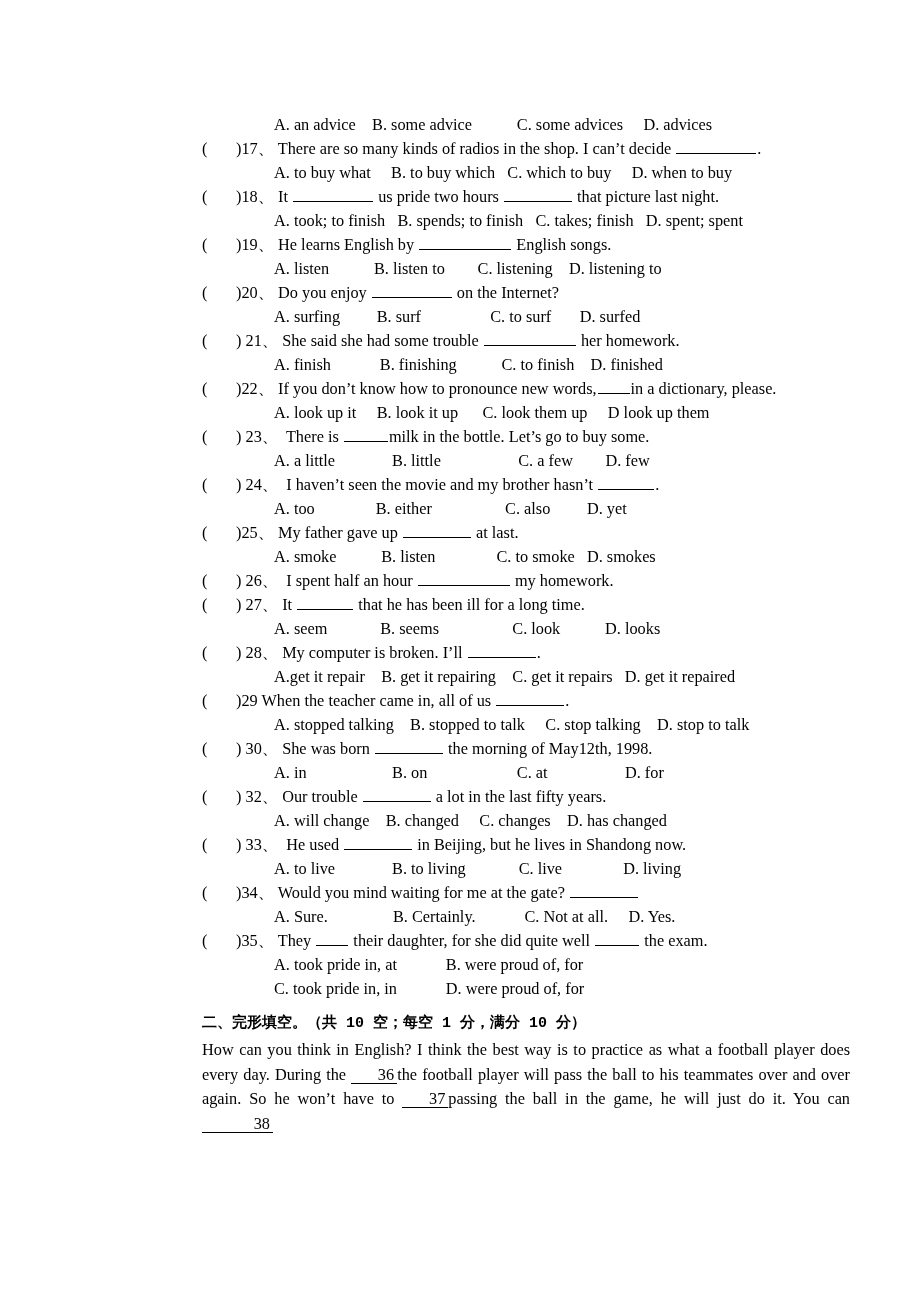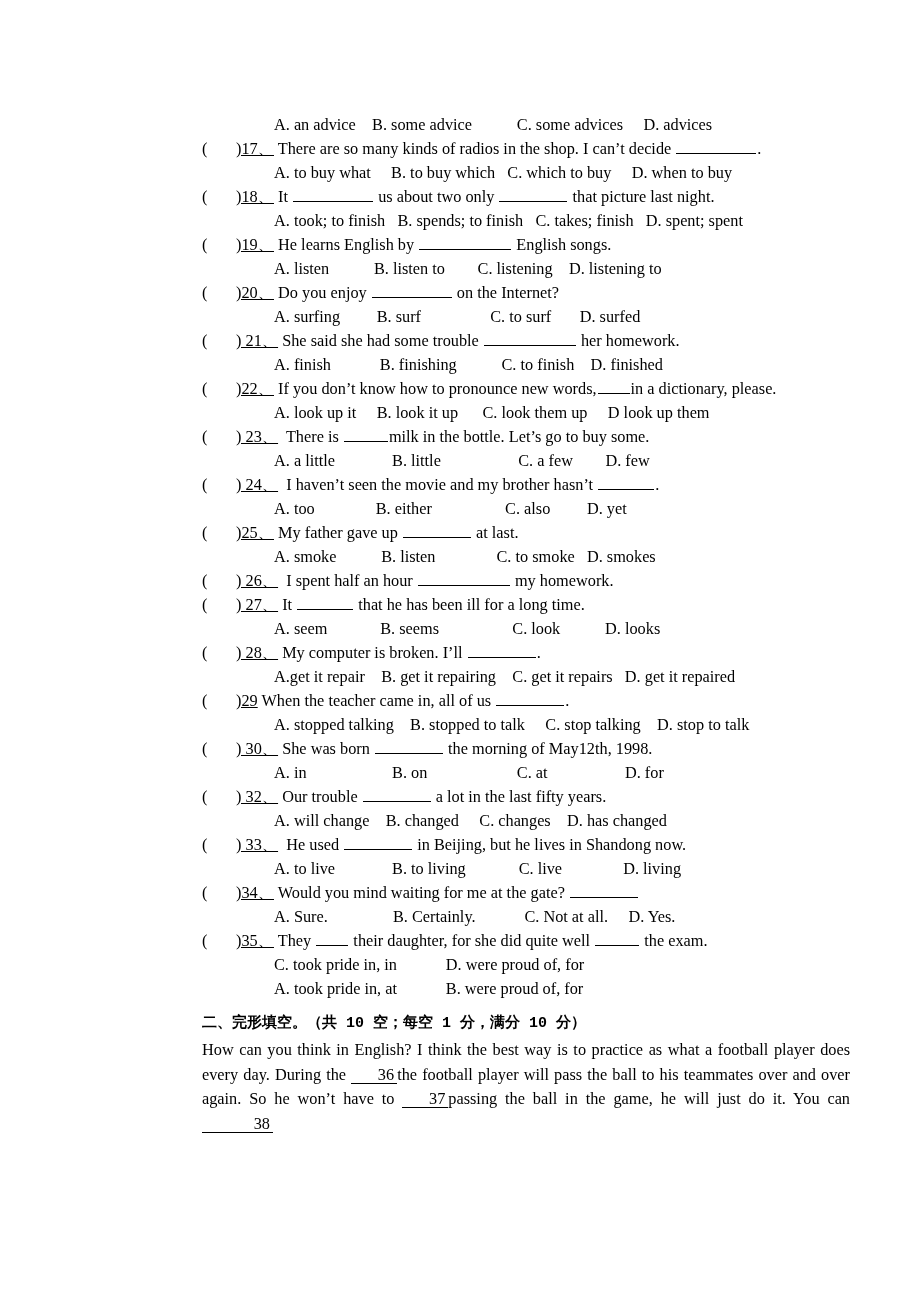--- a/index.html
+++ b/index.html
@@ -38,21 +38,20 @@
     font-size: 16.3px;
     line-height: 24px;
     height: 24px;
   }
   .q-line .paren {
     display: inline-block;
     width: 34px;
   }
   .q-line .num {
     display: inline-block;
-    text-decoration: underline;
   }
   .opt-line {
     display: block;
     white-space: pre;
     font-size: 16.3px;
     line-height: 24px;
     height: 24px;
     padding-left: 72px;
   }
   .blank {
@@ -111,21 +110,21 @@
     <div class="opt-line"><span>A. an advice</span><span>    </span><span>B. some advice</span><span>           </span><span>C. some advices</span><span>     </span><span>D. advices</span></div>
 
     <div class="mc-list">
 
       <div class="q">
         <div class="q-line"><span class="paren">(</span><span class="num">)17、</span><span> There are so many kinds of radios in the shop. I can’t decide </span><span class="blank w5"></span><span>.</span></div>
         <div class="opt-line">A. to buy what     B. to buy which   C. which to buy     D. when to buy</div>
       </div>
 
       <div class="q">
-        <div class="q-line"><span class="paren">(</span><span class="num">)18、</span><span> It </span><span class="blank w5"></span><span> us about two only </span><span class="blank w4"></span><span> that picture last night.</span></div>
+        <div class="q-line"><span class="paren">(</span><span class="num">)18、</span><span> It </span><span class="blank w5"></span><span> us pride two hours </span><span class="blank w4"></span><span> that picture last night.</span></div>
         <div class="opt-line">A. took; to finish   B. spends; to finish   C. takes; finish   D. spent; spent</div>
       </div>
 
       <div class="q">
         <div class="q-line"><span class="paren">(</span><span class="num">)19、</span><span> He learns English by </span><span class="blank w6"></span><span> English songs.</span></div>
         <div class="opt-line">A. listen           B. listen to        C. listening    D. listening to</div>
       </div>
 
       <div class="q">
         <div class="q-line"><span class="paren">(</span><span class="num">)20、</span><span> Do you enjoy </span><span class="blank w5"></span><span> on the Internet?</span></div>
@@ -192,22 +191,22 @@
         <div class="opt-line">A. to live              B. to living             C. live               D. living</div>
       </div>
 
       <div class="q">
         <div class="q-line"><span class="paren">(</span><span class="num">)34、</span><span> Would you mind waiting for me at the gate? </span><span class="blank w4"></span><span></span></div>
         <div class="opt-line">A. Sure.                B. Certainly.            C. Not at all.     D. Yes.</div>
       </div>
 
       <div class="q">
         <div class="q-line"><span class="paren">(</span><span class="num">)35、</span><span> They </span><span class="blank w1"></span><span> their daughter, for she did quite well </span><span class="blank w2"></span><span> the exam.</span></div>
+        <div class="opt-line">A. took pride in, at            B. were proud of, for</div>
         <div class="opt-line">C. took pride in, in            D. were proud of, for</div>
-        <div class="opt-line">A. took pride in, at            B. were proud of, for</div>
       </div>
 
     </div>
 
     <div class="section-heading">二、完形填空。（共 10 空；每空 1 分，满分 10 分）</div>
 
     <div class="passage"><span>How can you think in English? I think the best way is to practice as what a football player does every day. During the </span><span class="gap">36</span><span>the football player will pass the ball to his teammates over and over again. So he won’t have to </span><span class="gap">37</span><span>passing the ball in the game, he will just do it. You can</span><span class="gap g-wide">38</span></div>
 
   </div>
 </div>

